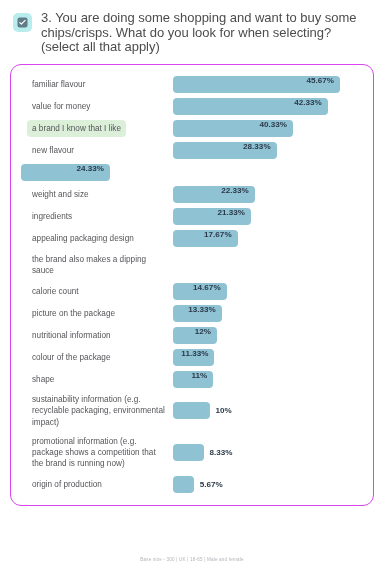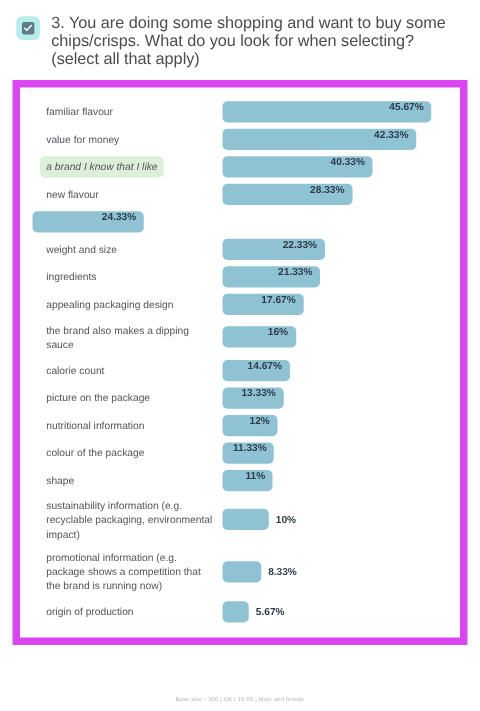--- a/index.html
+++ b/index.html
@@ -44,22 +44,22 @@
     letter-spacing: -0.02px;
     font-weight: 400;
     max-width: 318px;
   }
 
   
   .card {
     position: relative;
     margin: 9px 10px 0 10px;
     background: #ffffff;
-    border: 6px solid #d946ef;
-    border-radius: 1px;
+    border: 1px solid #d946ef;
+    border-radius: 11px;
     padding: 9px 10px 10px 10px;
   }
 
   .rows { display: block; }
 
   .row {
     display: flex;
     align-items: center;
     min-height: 22px;
     padding: 1px 0;
@@ -77,21 +77,20 @@
     line-height: 11.2px;
     color: #55555a;
     font-weight: 400;
     letter-spacing: 0.01px;
     padding: 3px 5px;
     border-radius: 4px;
     display: inline-block;
   }
   .row.highlight .row-label {
     background: #dcefd9;
-    font-style: italic;
   }
 
   .row-bar-wrap {
     flex: 1 1 auto;
     display: flex;
     align-items: center;
     position: relative;
     height: 100%;
   }
   .bar {
@@ -220,25 +219,20 @@
           <div class="row-bar-wrap">
             <div class="bar" style="width: 64.6px;">
               <span class="bar-value">17.67%</span>
             </div>
           </div>
         </div>
         <div class="row">
           <div class="row-label-wrap">
             <span class="row-label">the brand also makes a dipping sauce</span>
           </div>
-          <div class="row-bar-wrap">
-            <div class="bar" style="width: 58.5px;">
-              <span class="bar-value">16%</span>
-            </div>
-          </div>
         </div>
         <div class="row">
           <div class="row-label-wrap">
             <span class="row-label">calorie count</span>
           </div>
           <div class="row-bar-wrap">
             <div class="bar" style="width: 53.6px;">
               <span class="bar-value">14.67%</span>
             </div>
           </div>

